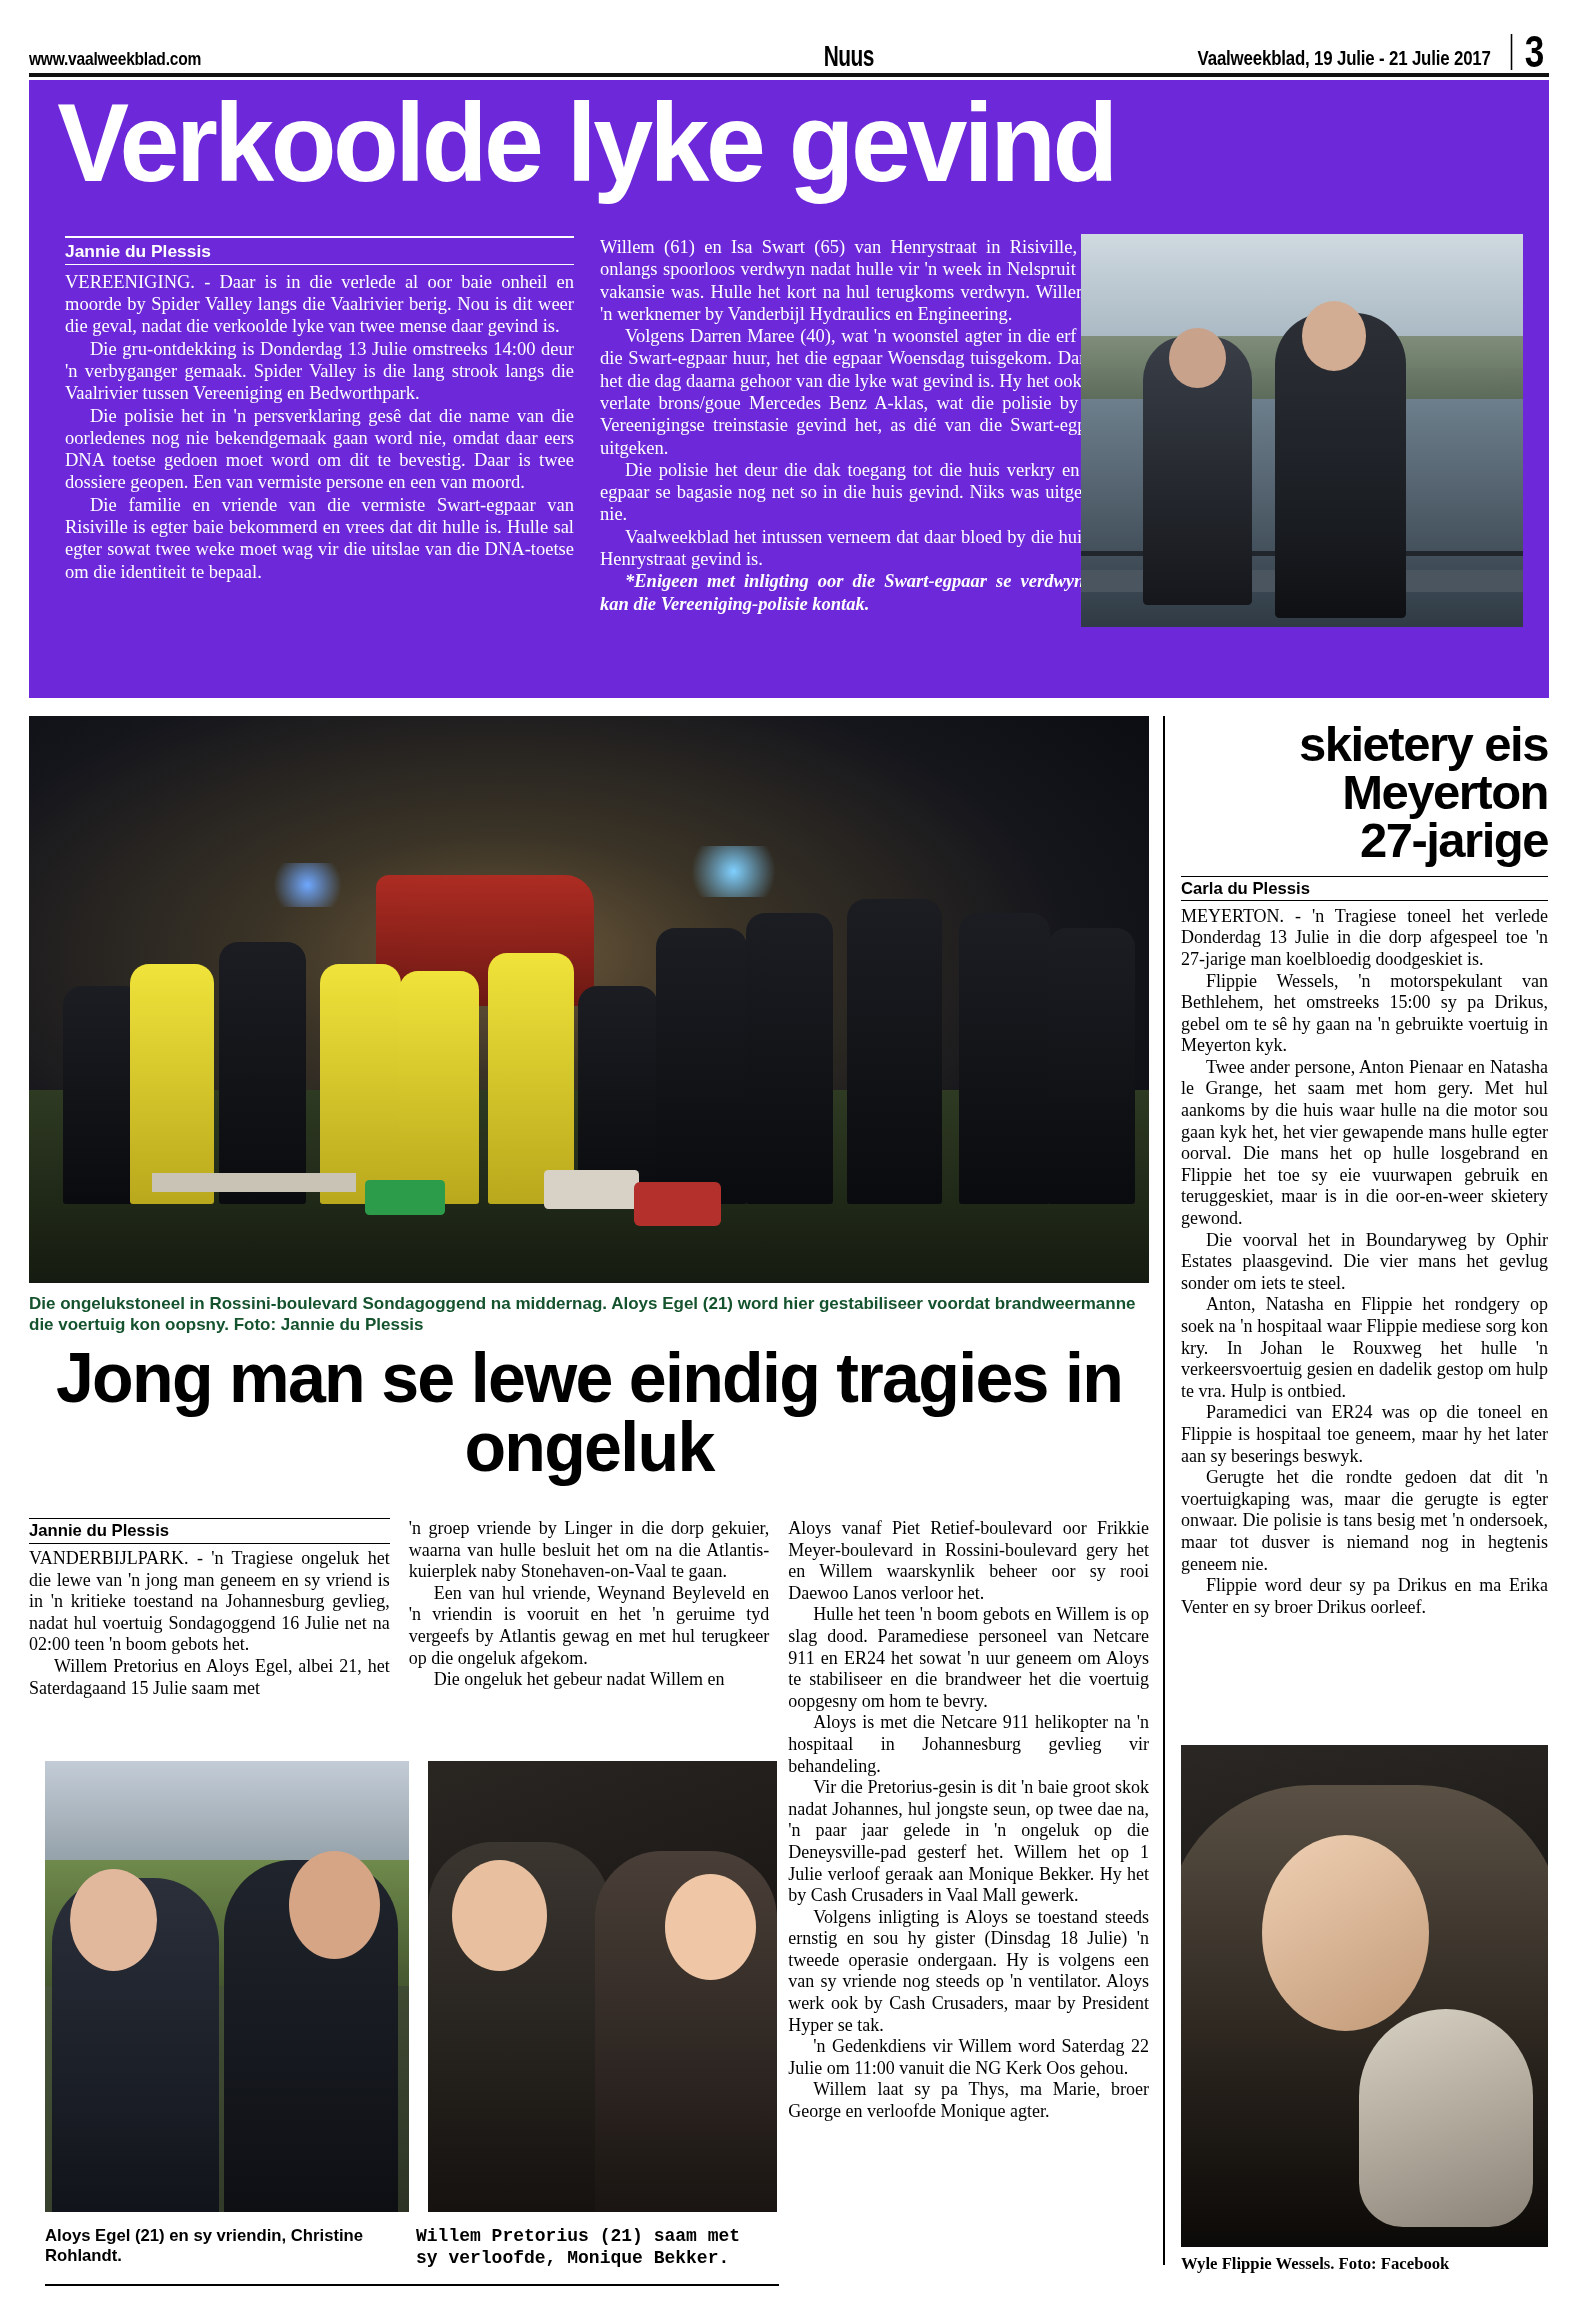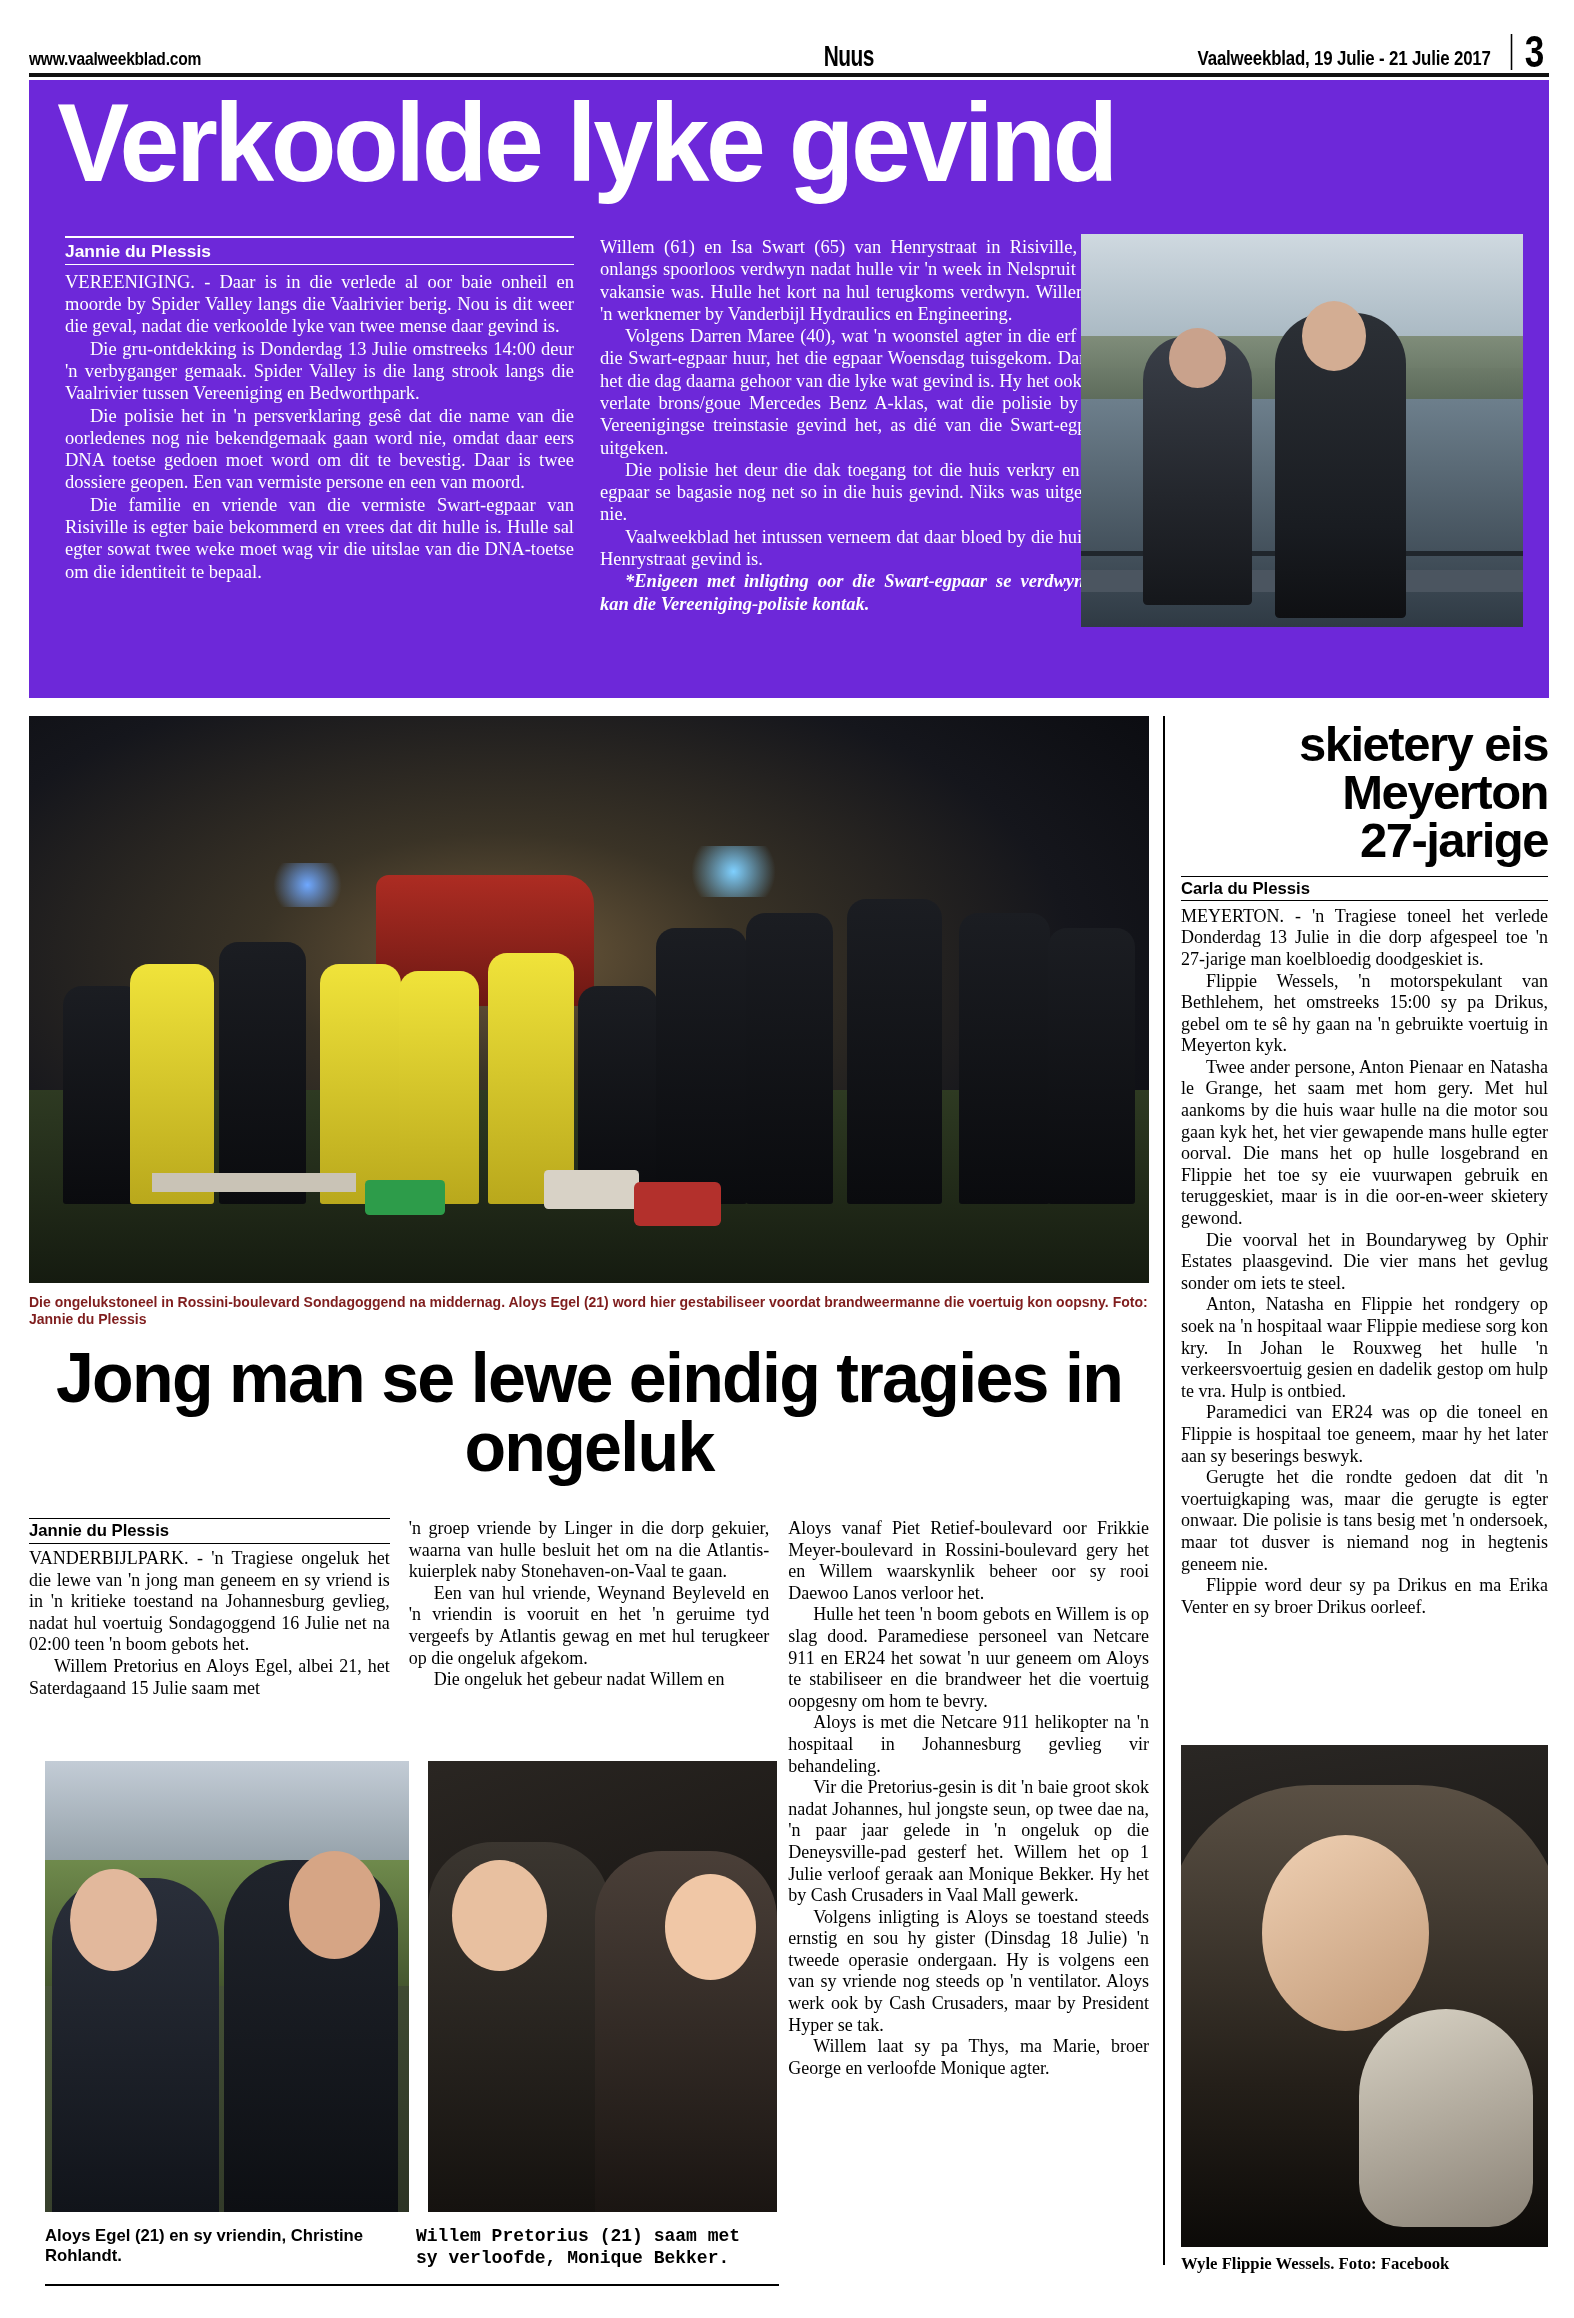--- a/index.html
+++ b/index.html
@@ -124,21 +124,21 @@
   .acc-case2 { position:absolute; left:54%; bottom:10%; width:87px; height:44px;
     background:#b3302c; border-radius:5.8px; }
   .acc-case3 { position:absolute; left:30%; bottom:12%; width:80px; height:35px;
     background:#2d9c4a; border-radius:4.4px; }
   .acc-stretch { position:absolute; left:11%; bottom:16%; width:204px; height:19px;
     background:#c9c3b6; }
 
   .acc-cap {
     position:absolute; left:29px; top:1294px; width:1120px;
     font-family:"Liberation Sans", sans-serif; font-weight:bold;
-    font-size:14px; line-height:1.22; color:#7f1d1d;
+    font-size:17px; line-height:1.22; color:#14532d;
   }
 
   
   .h2-title {
     position:absolute; left:29px; top:1344px; width:1120px;
     font-family:"Liberation Sans", sans-serif; font-weight:bold;
     font-size:71px; line-height:0.97; letter-spacing:-1.8px;
     text-align:center; transform:scaleX(0.96); transform-origin:center top;
   }
 
@@ -310,20 +310,21 @@
       <p class="first">'n groep vriende by Linger in die dorp gekuier, waarna van hulle besluit het om na die Atlantis-kuierplek naby Stonehaven-on-Vaal te gaan.</p>
       <p>Een van hul vriende, Weynand Beyleveld en 'n vriendin is vooruit en het 'n geruime tyd vergeefs by Atlantis gewag en met hul terugkeer op die ongeluk afgekom.</p>
       <p>Die ongeluk het gebeur nadat Willem en</p>
     </div>
     <div class="col">
       <p class="first">Aloys vanaf Piet Retief-boulevard oor Frikkie Meyer-boulevard in Rossini-boulevard gery het en Willem waarskynlik beheer oor sy rooi Daewoo Lanos verloor het.</p>
       <p>Hulle het teen 'n boom gebots en Willem is op slag dood. Paramediese personeel van Netcare 911 en ER24 het sowat 'n uur geneem om Aloys te stabiliseer en die brandweer het die voertuig oopgesny om hom te bevry.</p>
       <p>Aloys is met die Netcare 911 helikopter na 'n hospitaal in Johannesburg gevlieg vir behandeling.</p>
       <p>Vir die Pretorius-gesin is dit 'n baie groot skok nadat Johannes, hul jongste seun, op twee dae na, 'n paar jaar gelede in 'n ongeluk op die Deneysville-pad gesterf het. Willem het op 1 Julie verloof geraak aan Monique Bekker. Hy het by Cash Crusaders in Vaal Mall gewerk.</p>
       <p>Volgens inligting is Aloys se toestand steeds ernstig en sou hy gister (Dinsdag 18 Julie) 'n tweede operasie ondergaan. Hy is volgens een van sy vriende nog steeds op 'n ventilator. Aloys werk ook by Cash Crusaders, maar by President Hyper se tak.</p>
+      <p>'n Gedenkdiens vir Willem word Saterdag 22  Julie om 11:00 vanuit die NG Kerk Oos gehou.</p>
       <p>Willem laat sy pa Thys, ma Marie, broer George en verloofde Monique agter.</p>
     </div>
   </div>
 
   <div class="photo-a">
     <div class="pa-sky"></div>
     <div class="pa-grass"></div>
     <div class="pa-f1"></div>
     <div class="pa-h1"></div>
     <div class="pa-f2"></div>

